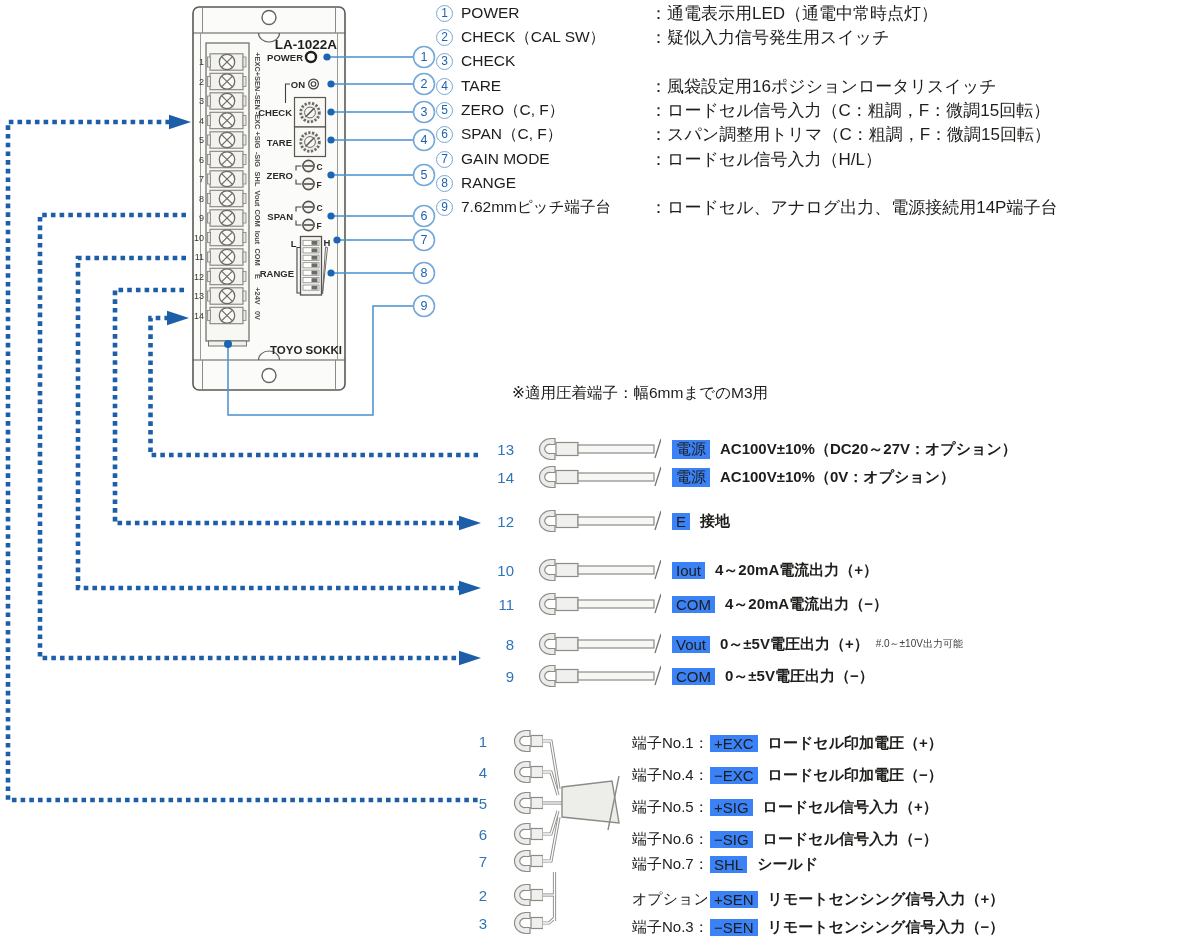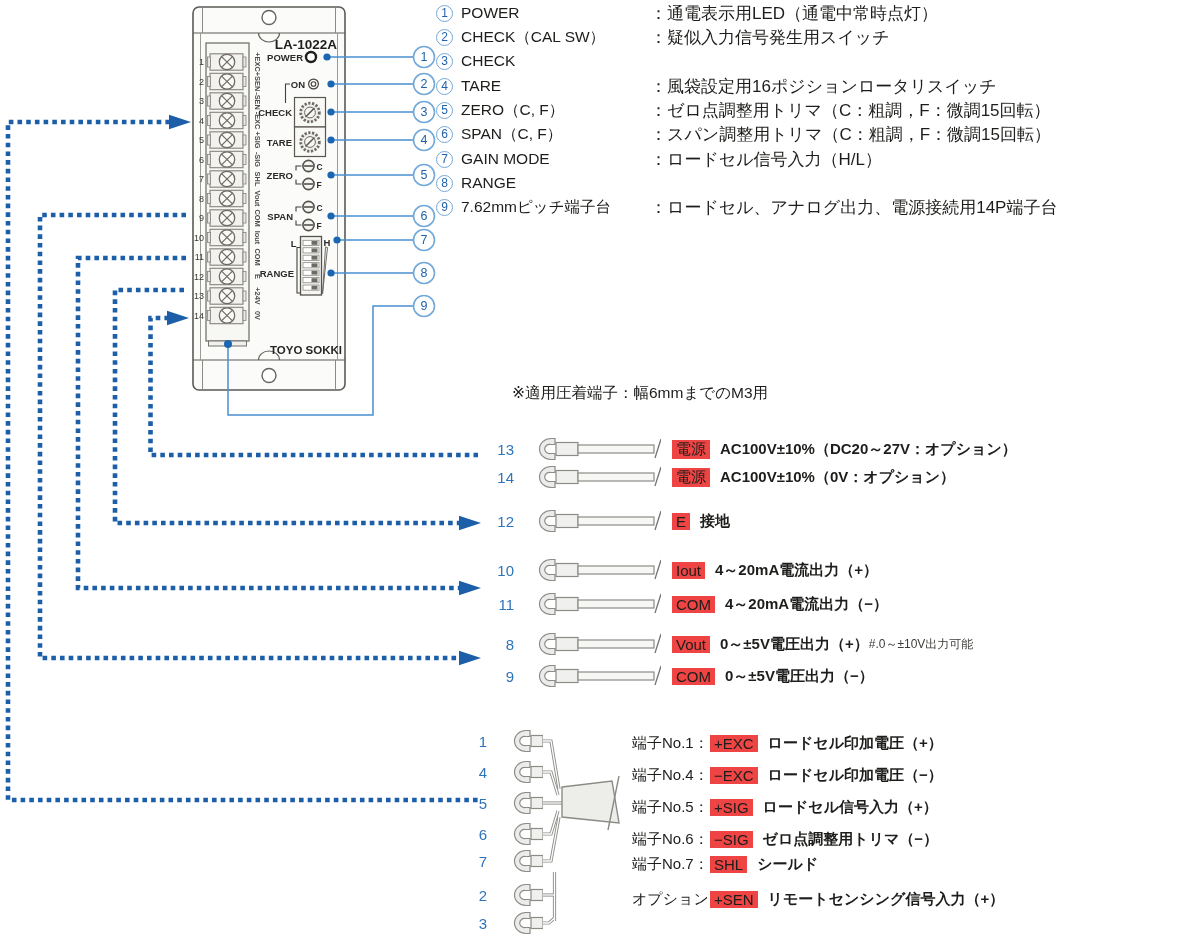--- a/index.html
+++ b/index.html
@@ -11,23 +11,23 @@
   .legend-row{position:absolute;left:436px;display:flex;align-items:center;height:22px;white-space:nowrap;}
   .marker{width:17px;height:17px;border:1.6px solid #74a9d8;border-radius:50%;color:#1f61ab;
           font-size:12px;line-height:1;display:flex;align-items:center;justify-content:center;
           margin-right:8px;flex:none;box-sizing:border-box;}
   .lname{width:189px;flex:none;font-size:15.5px;}
   .ldesc{font-size:17px;}
   .note{position:absolute;left:476px;top:383px;font-size:15.5px;white-space:nowrap;margin-left:36px;}
   
   .wire-row{position:absolute;display:flex;align-items:center;height:26px;white-space:nowrap;}
   .wnum{color:#2f74ba;font-size:15px;text-align:right;flex:none;}
-  .badge{background:#ef4444;padding:0 4px;font-size:15px;margin-left:11px;}
+  .badge{background:#3b82f6;padding:0 4px;font-size:15px;margin-left:11px;}
   .wdesc{font-size:15px;margin-left:10px;font-weight:bold;}
-  .wnote{font-size:12px;color:#3c3c3a;}
+  .wnote{font-size:10px;margin-left:7px;color:#3c3c3a;}
   .lc-label{width:78px;flex:none;font-size:15px;}
   .lc-row .badge{margin-left:0;}
 </style>
 </head>
 <body>
 
 <div class="stage">
 
   <svg width="0" height="0" style="position:absolute">
     <defs>
@@ -404,21 +404,21 @@
         <span class="lname">CHECK</span>
       </div>
     <div class="legend-row" style="top:75px">
         <span class="marker">4</span>
         <span class="lname">TARE</span>
         <span class="ldesc">：風袋設定用16ポジションロータリスイッチ</span>
       </div>
     <div class="legend-row" style="top:99px">
         <span class="marker">5</span>
         <span class="lname">ZERO（C, F）</span>
-        <span class="ldesc">：ゼロ点調整用トリマ（C：粗調，F：微調15回転）</span>
+        <span class="ldesc">：ロードセル信号入力（C：粗調，F：微調15回転）</span>
       </div>
     <div class="legend-row" style="top:123px">
         <span class="marker">6</span>
         <span class="lname">SPAN（C, F）</span>
         <span class="ldesc">：スパン調整用トリマ（C：粗調，F：微調15回転）</span>
       </div>
     <div class="legend-row" style="top:148px">
         <span class="marker">7</span>
         <span class="lname">GAIN MODE</span>
         <span class="ldesc">：ロードセル信号入力（H/L）</span>
@@ -548,26 +548,31 @@
     <span class="wdesc">ロードセル印加電圧（−）</span>
   </div>
   <div class="wire-row lc-row" style="left:632px;top:794px">
     <span class="lc-label">端子No.5：</span>
     <span class="badge">+SIG</span>
     <span class="wdesc">ロードセル信号入力（+）</span>
   </div>
   <div class="wire-row lc-row" style="left:632px;top:826px">
     <span class="lc-label">端子No.6：</span>
     <span class="badge">−SIG</span>
-    <span class="wdesc">ゼロ点調整用トリマ（−）</span>
+    <span class="wdesc">ロードセル信号入力（−）</span>
   </div>
   <div class="wire-row lc-row" style="left:632px;top:851px">
     <span class="lc-label">端子No.7：</span>
     <span class="badge">SHL</span>
     <span class="wdesc">シールド</span>
   </div>
   <div class="wire-row lc-row" style="left:632px;top:886px">
     <span class="lc-label">オプション.2：</span>
     <span class="badge">+SEN</span>
     <span class="wdesc">リモートセンシング信号入力（+）</span>
   </div>
+  <div class="wire-row lc-row" style="left:632px;top:914px">
+    <span class="lc-label">端子No.3：</span>
+    <span class="badge">−SEN</span>
+    <span class="wdesc">リモートセンシング信号入力（−）</span>
+  </div>
 
 </div>
 
 </body></html>

